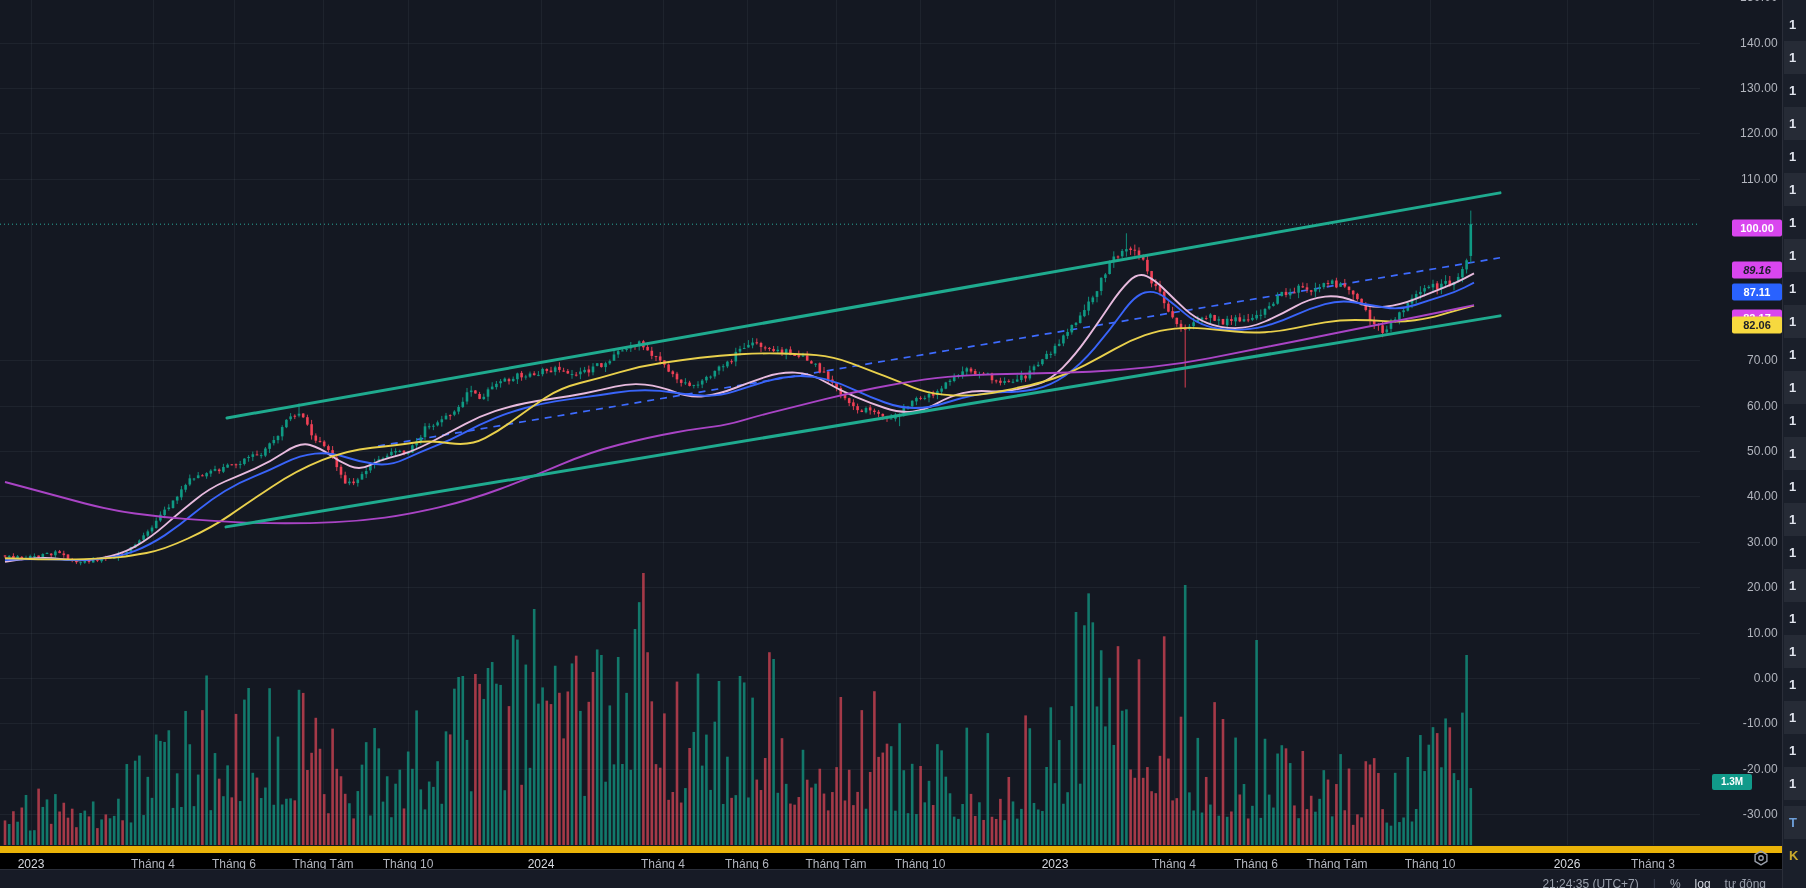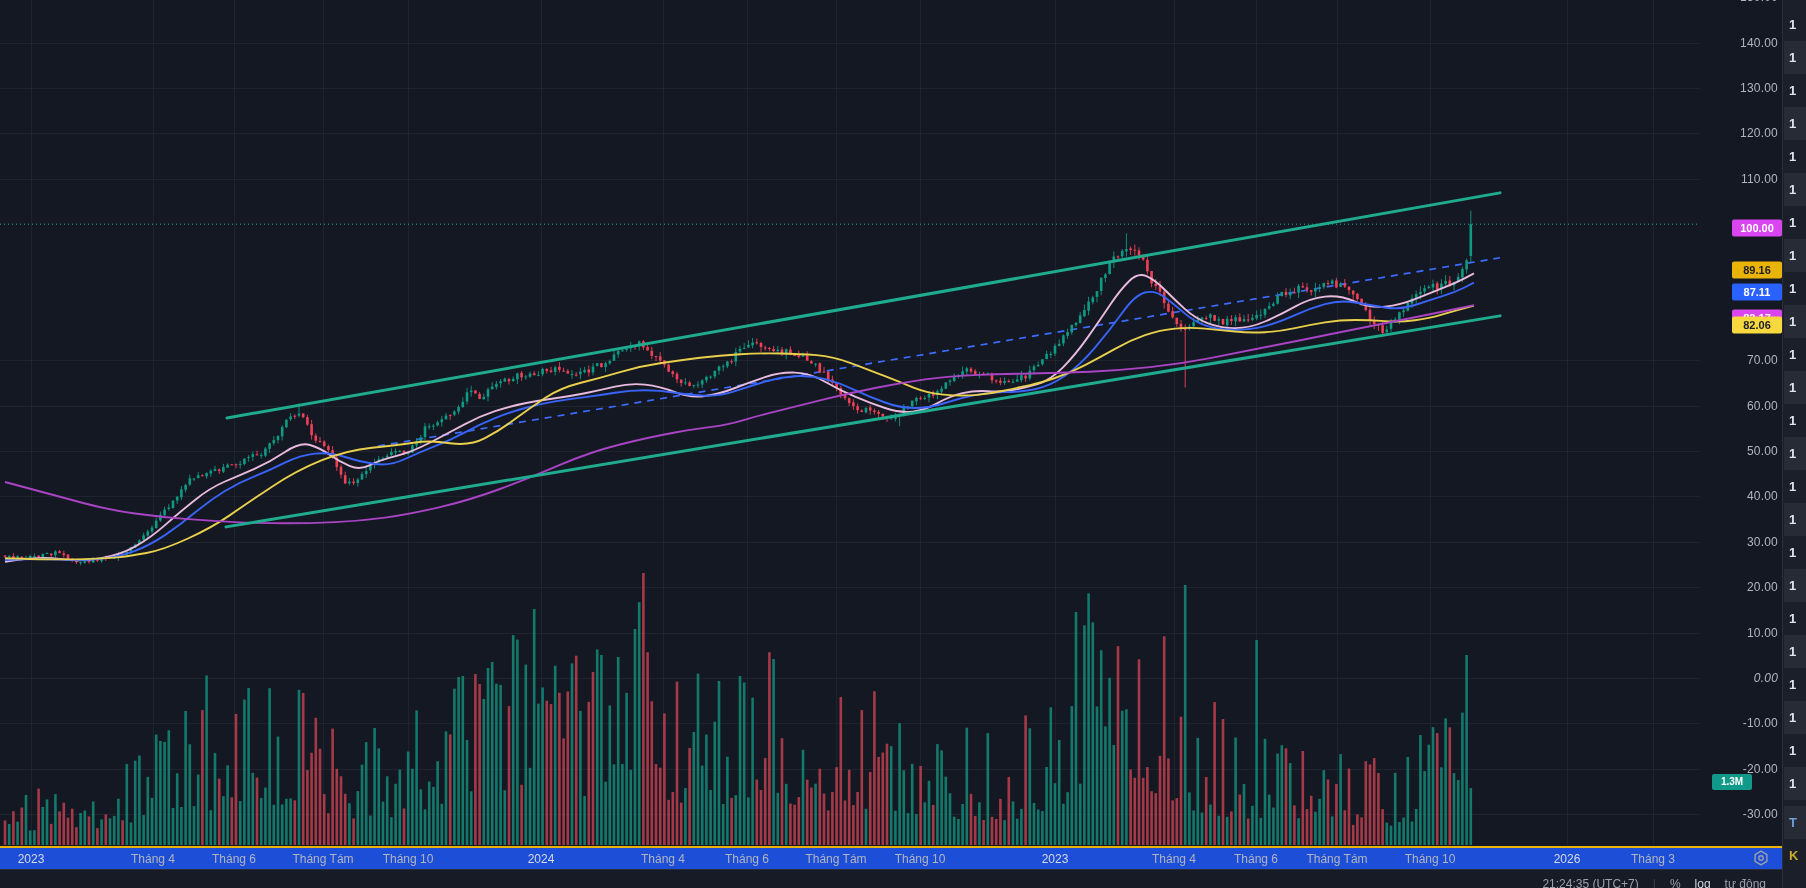--- a/index.html
+++ b/index.html
@@ -8,22 +8,22 @@
   #chart-svg{position:absolute;left:0;top:0;}
   
   #price-axis{position:absolute;left:1690px;top:0;width:92px;height:846px;}
   .ptick{position:absolute;left:0;width:88px;text-align:right;font-size:12px;color:#b2b5be;
          transform:translateY(-50%);letter-spacing:.2px;}
   .pbadge{position:absolute;left:1732px;width:50px;height:17px;border-radius:2px;font-size:11px;
           font-weight:bold;text-align:center;line-height:17px;transform:translateY(-50%);}
   #vol-badge{position:absolute;left:1712px;width:40px;height:16px;border-radius:2px;font-size:10px;
           font-weight:bold;text-align:center;line-height:16px;transform:translateY(-50%);}
   
-  #time-axis{position:absolute;left:0;top:846px;width:1782px;height:24px;border-top:2px solid #eab308;
-             background:#1d4ed8;}
+  #time-axis{position:absolute;left:0;top:846px;width:1782px;height:24px;border-top:7px solid #eab308;
+             background:#000000;}
   .ttick{position:absolute;top:4px;transform:translateX(-50%);font-size:12px;color:#b2b5be;white-space:nowrap;}
   .ttick.major{color:#d6d9e0;}
   #axis-gear{position:absolute;left:1752px;top:849px;width:18px;height:18px;cursor:pointer;}
   
   #status-bar{position:absolute;left:0;top:869px;width:1782px;height:30px;background:#171b26;
               border-top:1px solid #2a2e39;color:#9aa0ac;font-size:12px;}
   #status-inner{position:absolute;right:16px;top:7px;display:flex;gap:14px;align-items:center;}
   #status-inner .divider{color:#3a4050;}
   #status-inner .sbtn{cursor:pointer;}
   #status-inner .sbtn.active{color:#d1d4dc;}
@@ -1143,28 +1143,28 @@
       <div class="ptick" style="top: 88px; text-align: right;">130.00</div>
       <div class="ptick" style="top: 133px;">120.00</div>
       <div class="ptick" style="top: 179px;">110.00</div>
       <div class="ptick" style="top: 360px;">70.00</div>
       <div class="ptick" style="top: 406px;">60.00</div>
       <div class="ptick" style="top: 451px;">50.00</div>
       <div class="ptick" style="top: 496px;">40.00</div>
       <div class="ptick" style="top: 542px;">30.00</div>
       <div class="ptick" style="top: 587px;">20.00</div>
       <div class="ptick" style="top: 633px;">10.00</div>
-      <div class="ptick" style="top: 678px; font-style: italic;">0.00</div>
+      <div class="ptick" style="top: 678px;">0.00</div>
       <div class="ptick" style="top: 723px;">-10.00</div>
       <div class="ptick" style="top: 769px;">-20.00</div>
       <div class="ptick" style="top: 814px;">-30.00</div>
     </div>
   <div id="badges">
       <div class="pbadge" style="top: 228px; background: #d946ef; color: rgb(255, 255, 255);">100.00</div>
-      <div class="pbadge" style="top: 270px; background: #eab308; color: rgb(26, 30, 42);">89.16</div>
+      <div class="pbadge" style="top: 270px; background: #d946ef; color: rgb(26, 30, 42); font-style: italic;">89.16</div>
       <div class="pbadge" style="top: 292px; background: rgb(41, 98, 255); color: rgb(255, 255, 255);">87.11</div>
       <div class="pbadge" style="top: 318px; background: #d946ef; color: rgb(255, 255, 255);">82.17</div>
       <div class="pbadge" style="top: 325px; background: rgb(247, 217, 63); color: rgb(26, 30, 42);">82.06</div>
       <div id="vol-badge" style="top: 782px; background: rgb(17, 154, 138); color: rgb(255, 255, 255);">1.3M</div>
     </div>
 
   <div id="time-axis">
       <div class="ttick major" style="left: 31px;">2023</div>
       <div class="ttick" style="left: 153px;">Tháng 4</div>
       <div class="ttick" style="left: 234px;">Tháng 6</div>

